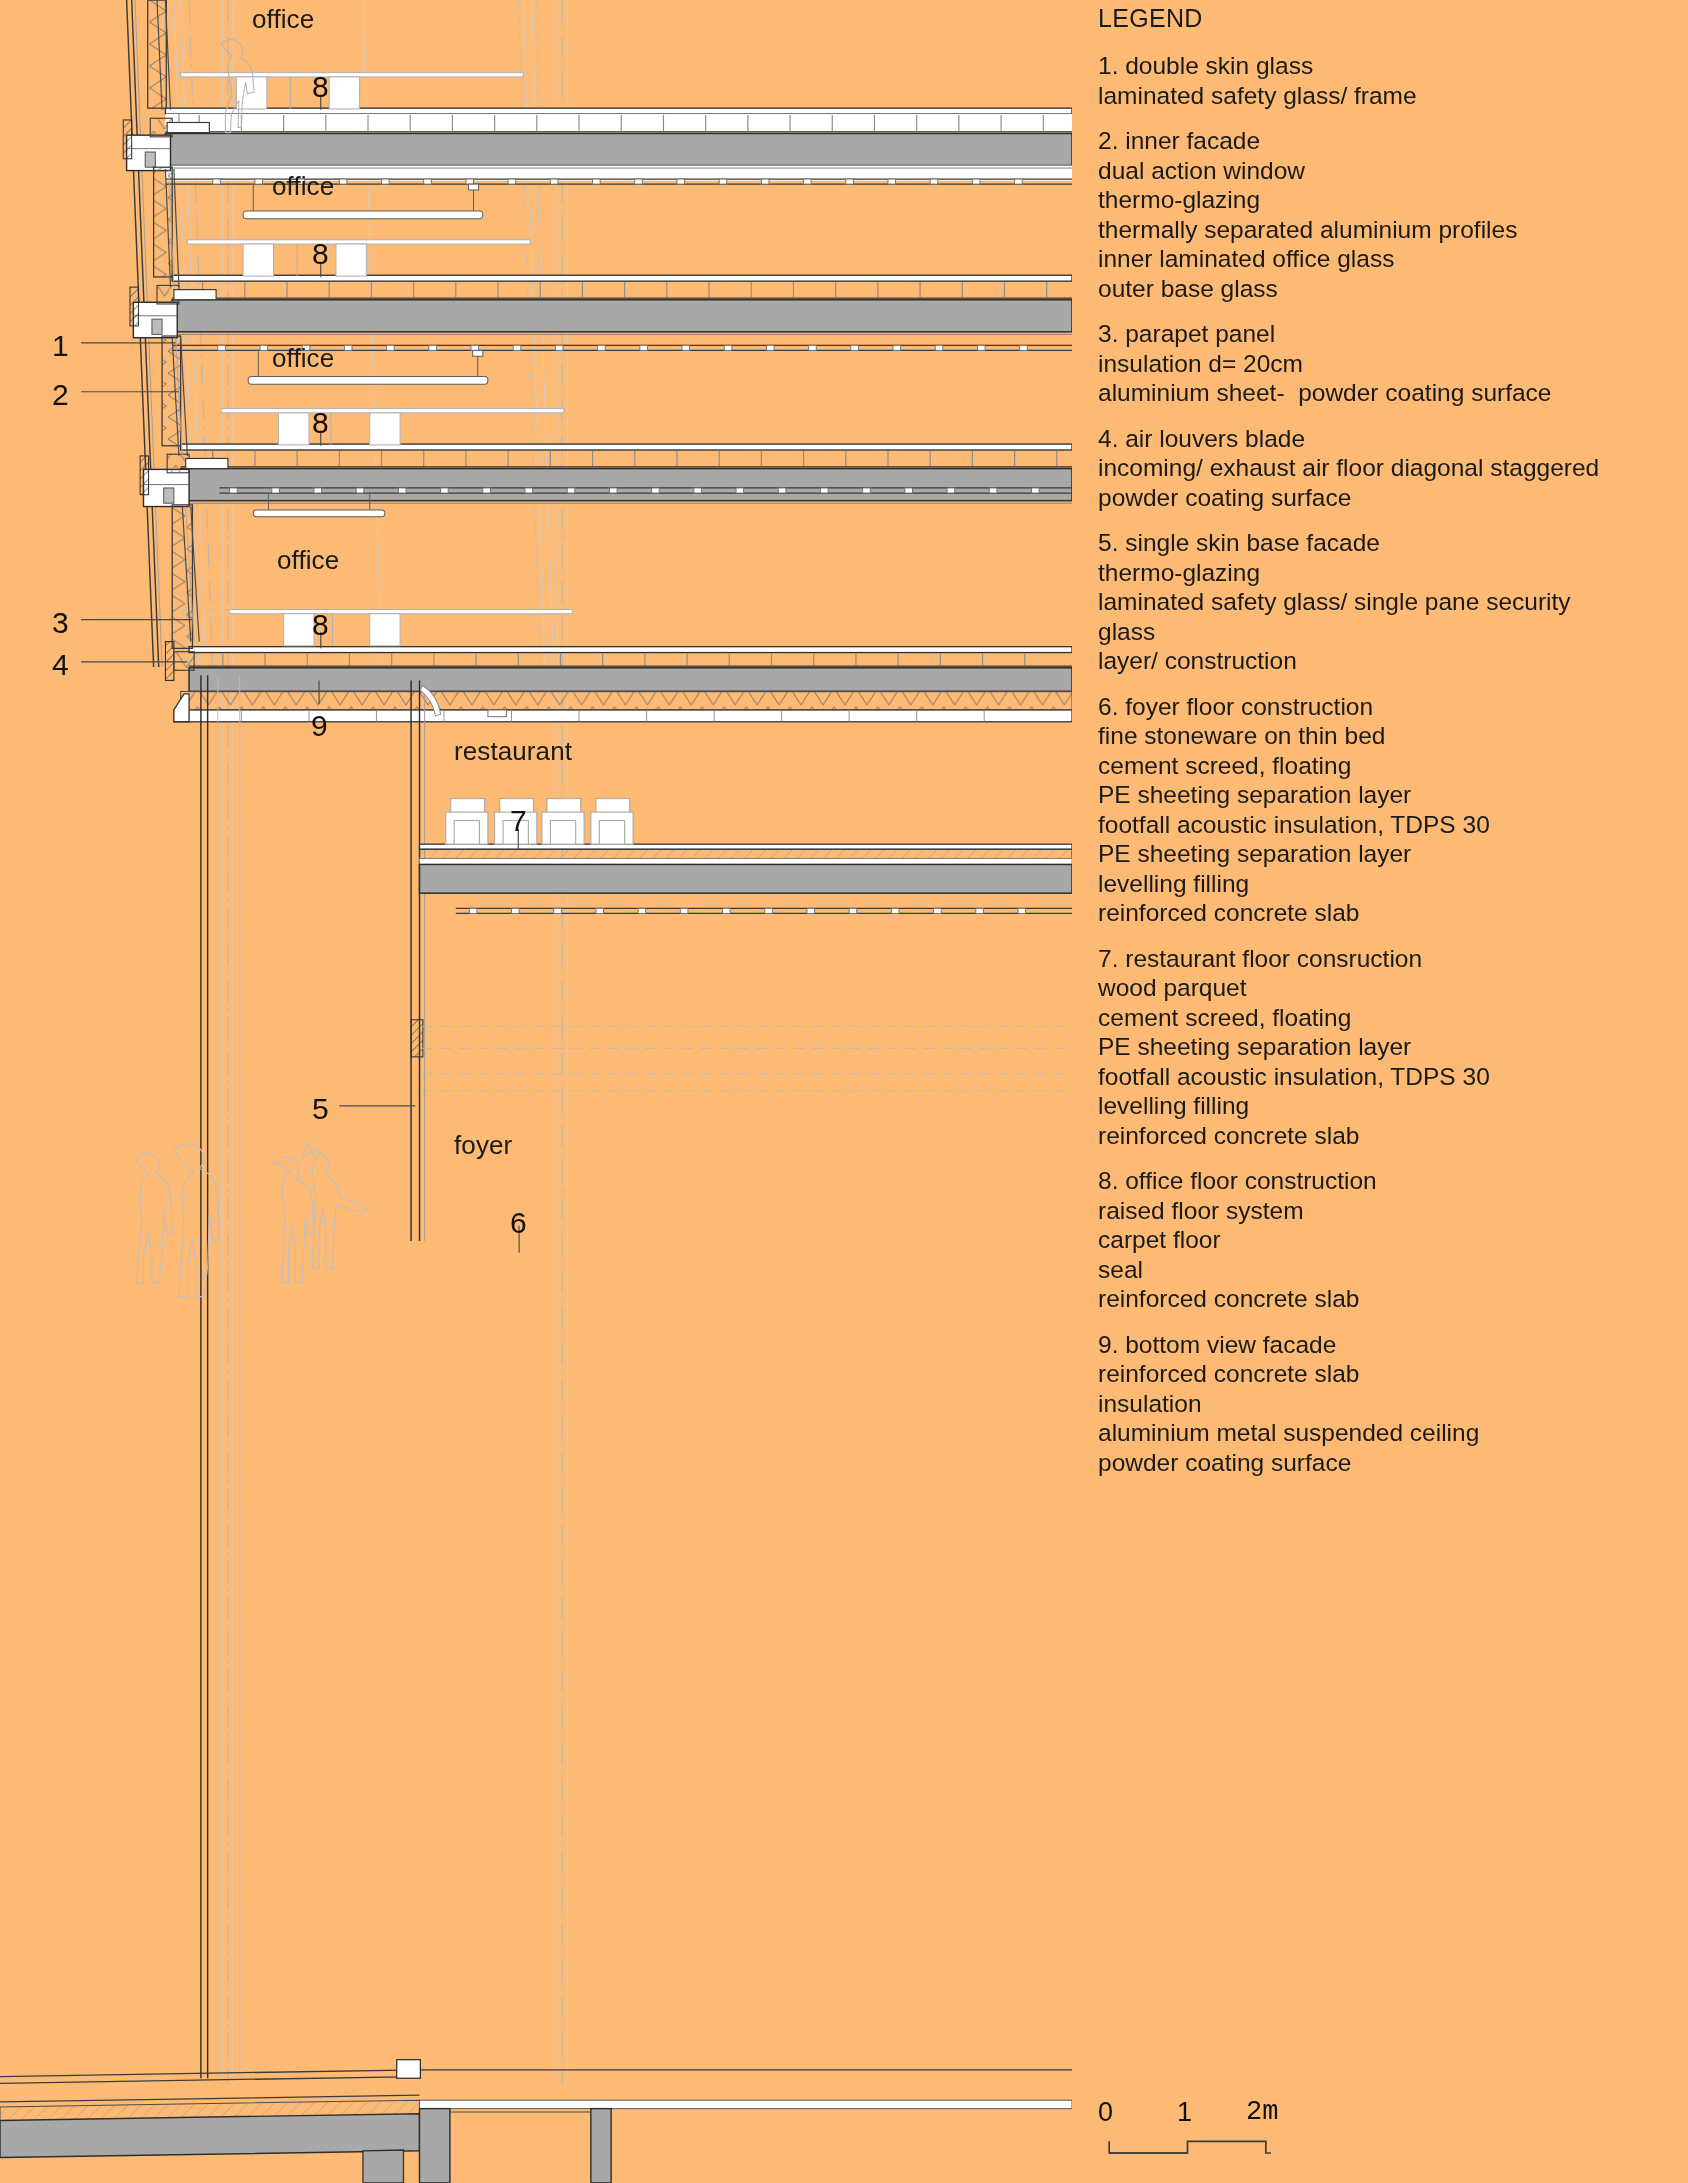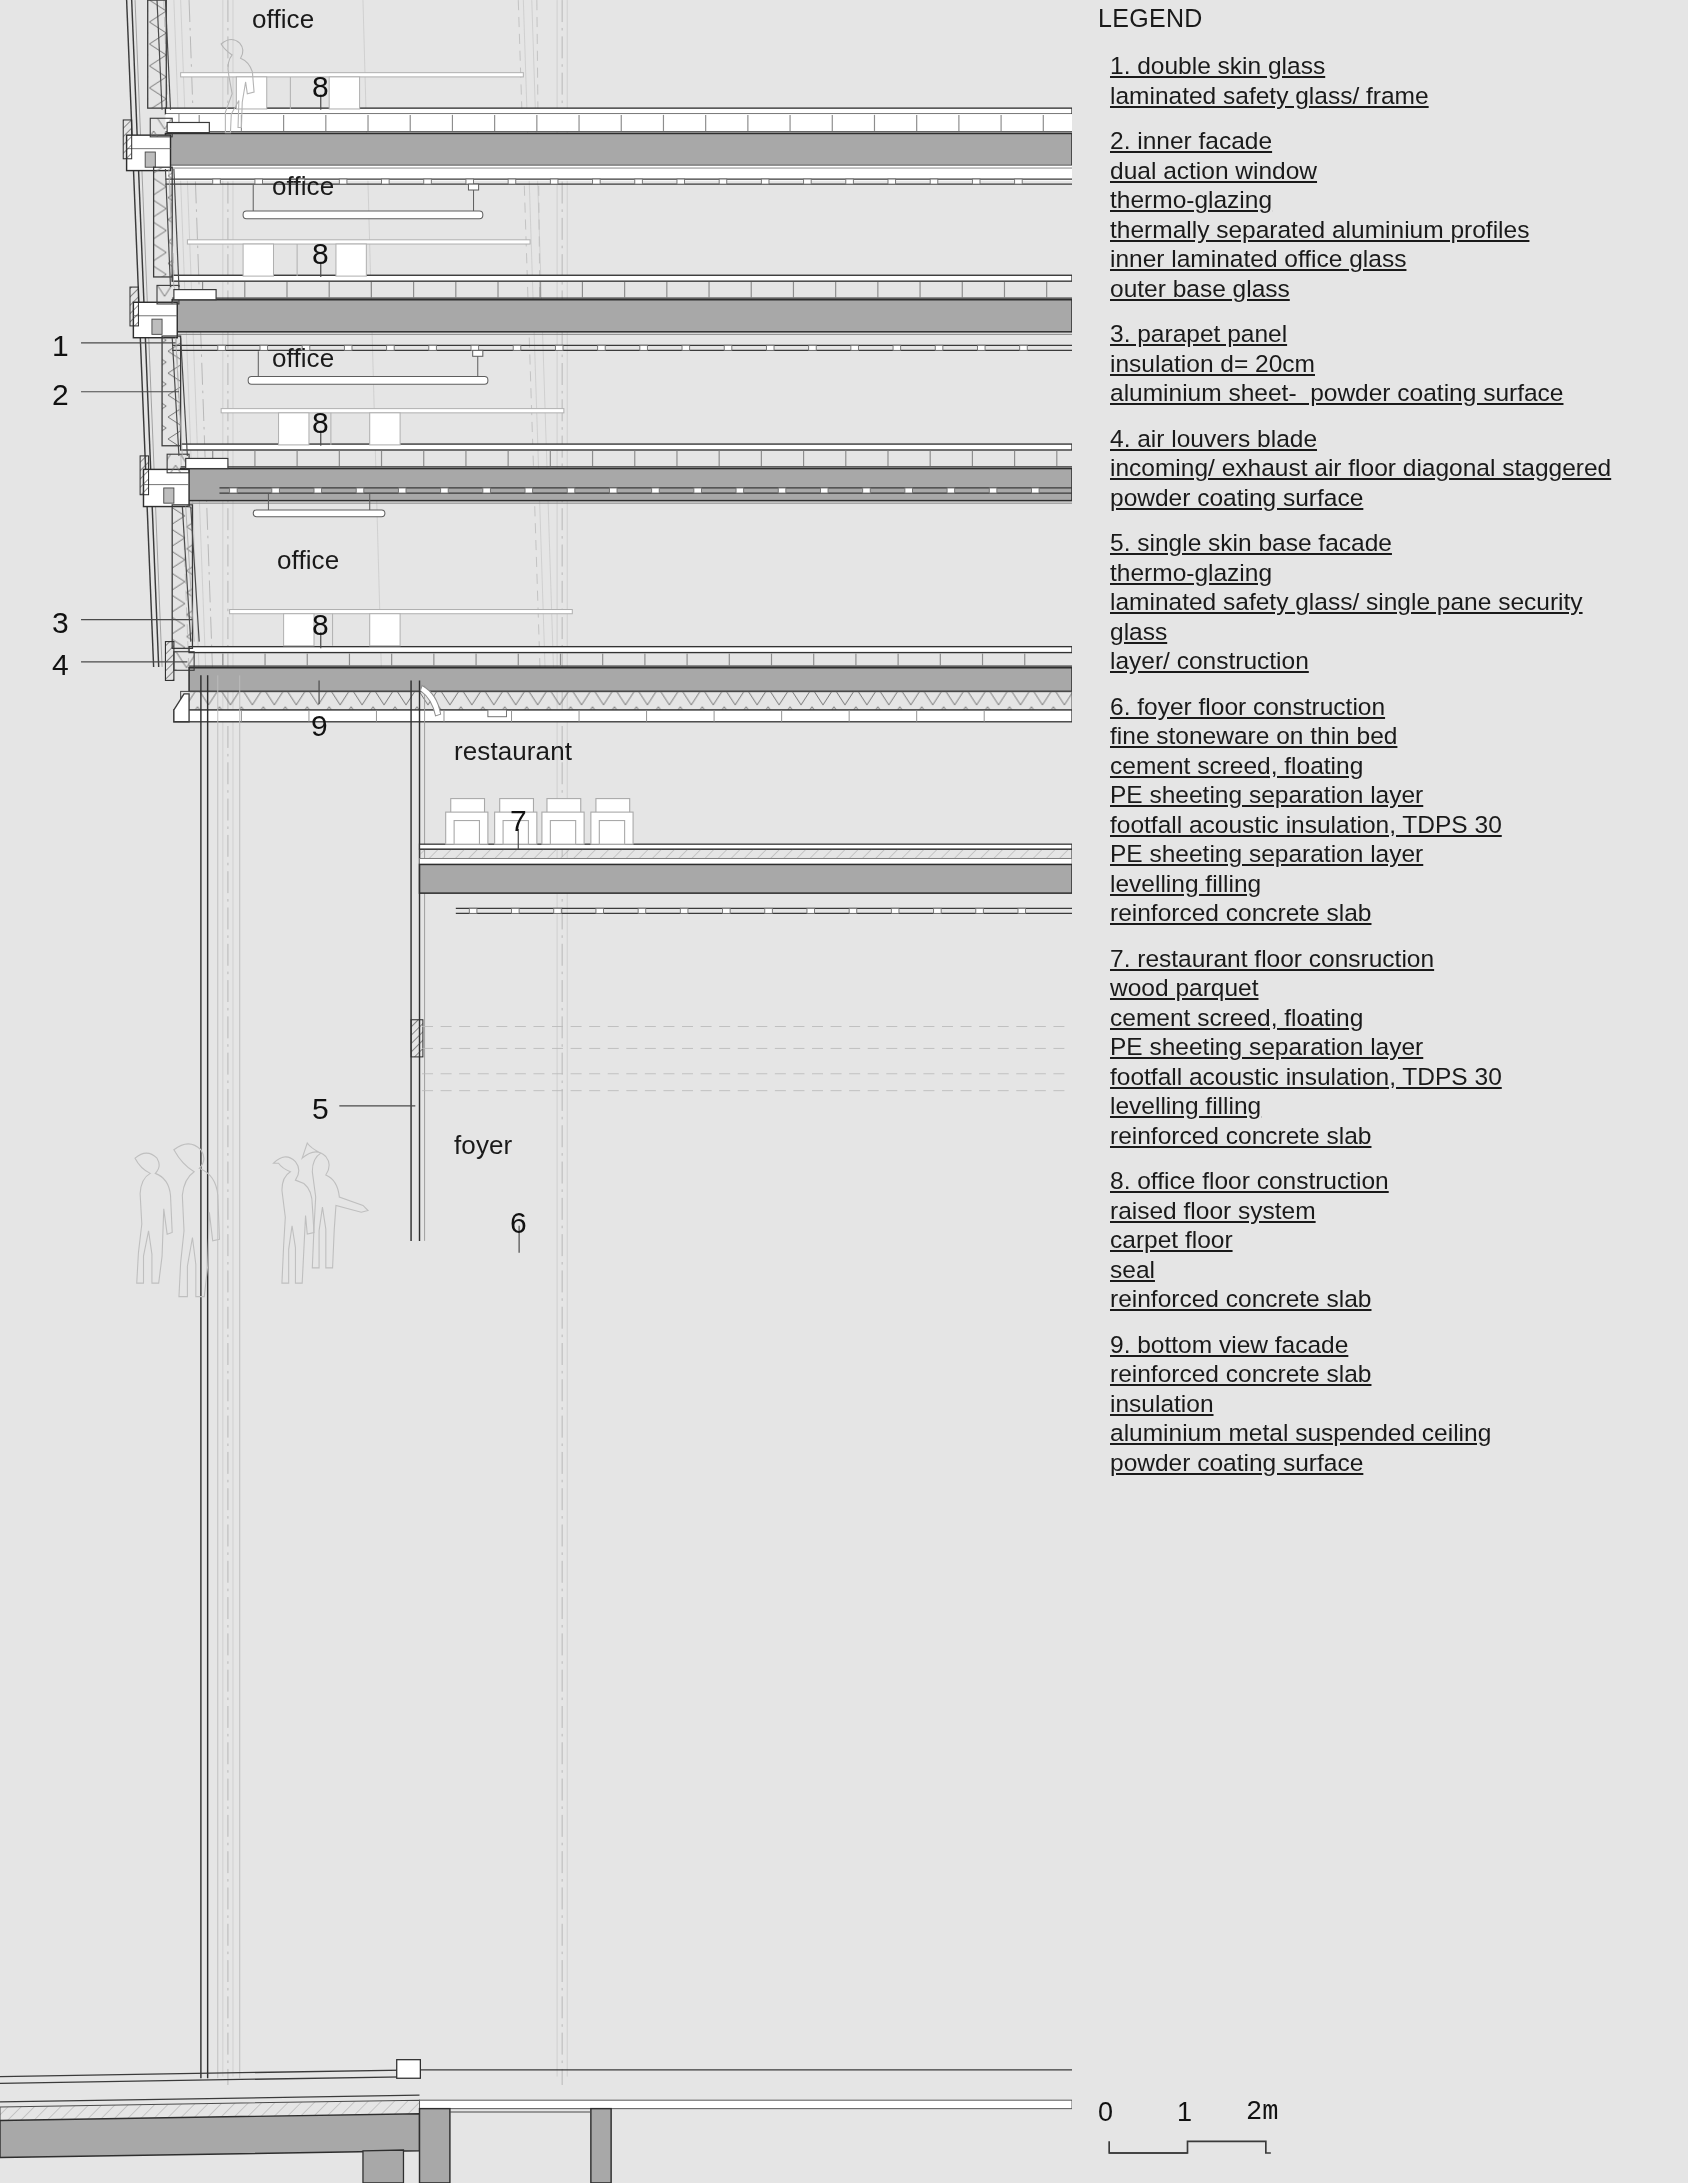--- a/index.html
+++ b/index.html
@@ -6,21 +6,21 @@
   html,body{margin:0;padding:0;background:#ffffff;}
   body{
     font-family:"Liberation Sans", sans-serif;
     color:#1a1a1a;
     -webkit-font-smoothing:antialiased;
   }
   #page{
     position:relative;
     width:1689px;
     height:2183px;
-    background:#e5e5e5;
+    background:#fdba74;
     overflow:hidden;
   }
 
   
   #drawing-pane{
     position:absolute;
     left:0; top:0;
     width:1072px; height:2183px;
   }
   #section-svg{ position:absolute; left:0; top:0; }
@@ -52,21 +52,21 @@
     left:0; top:4.2px;
     font-size:25px;
     letter-spacing:0.3px;
     color:#1a1a1a;
   }
   #legend-list{
     position:absolute;
     left:0; top:51px;
     width:574px;
   }
-  .legend-entry{ margin:0 0 16px 12px;text-decoration:underline; }
+  .legend-entry{ margin:0 0 16px 0; }
   .legend-head{
     font-size:24.5px;
     line-height:29.5px;
     color:#1a1a1a;
     white-space:pre;
   }
   .legend-line{
     font-size:24.5px;
     line-height:29.5px;
     color:#1a1a1a;

